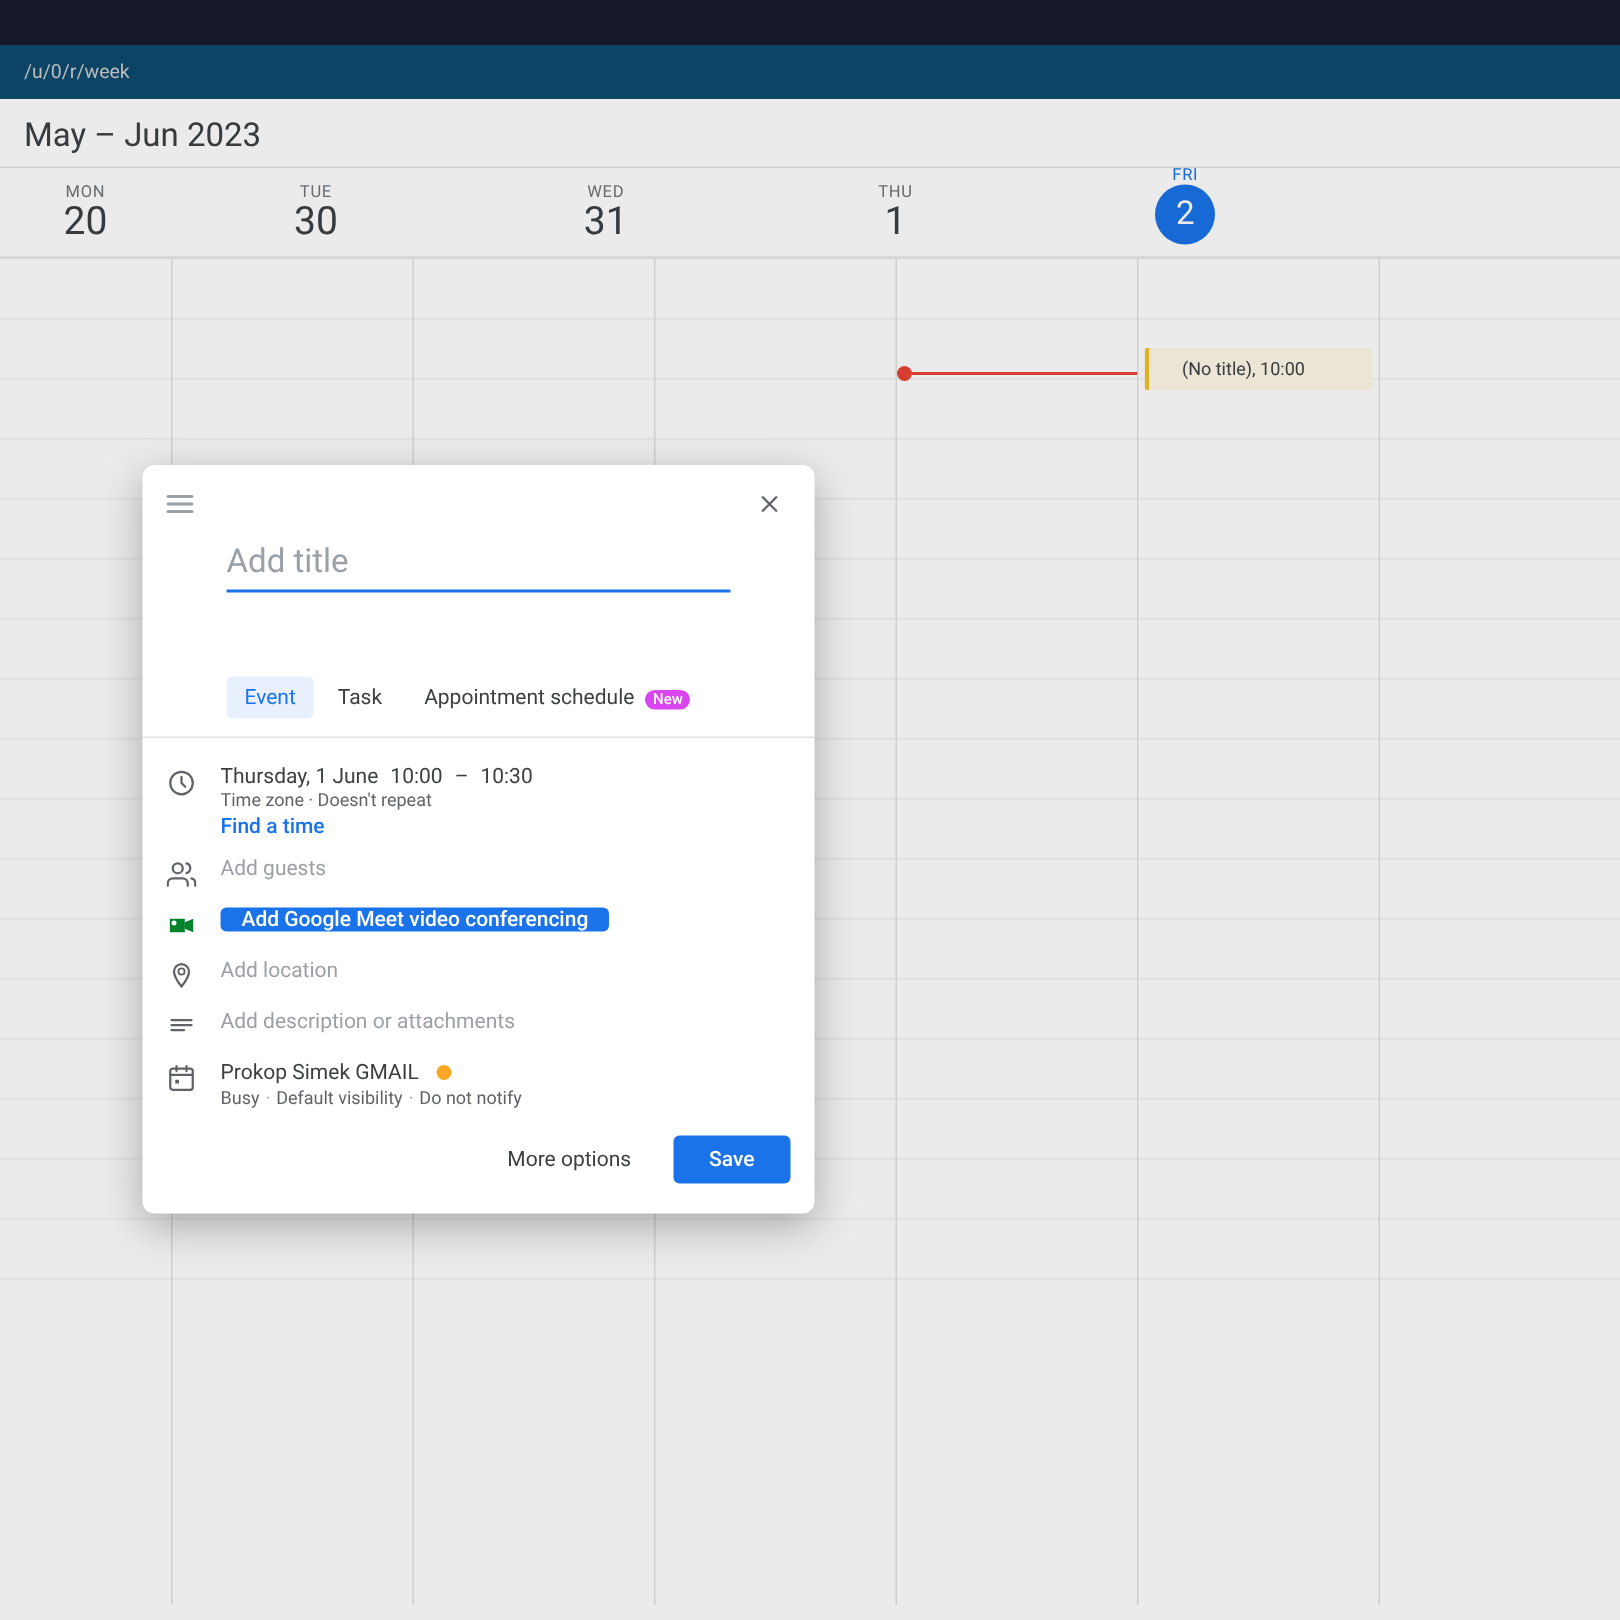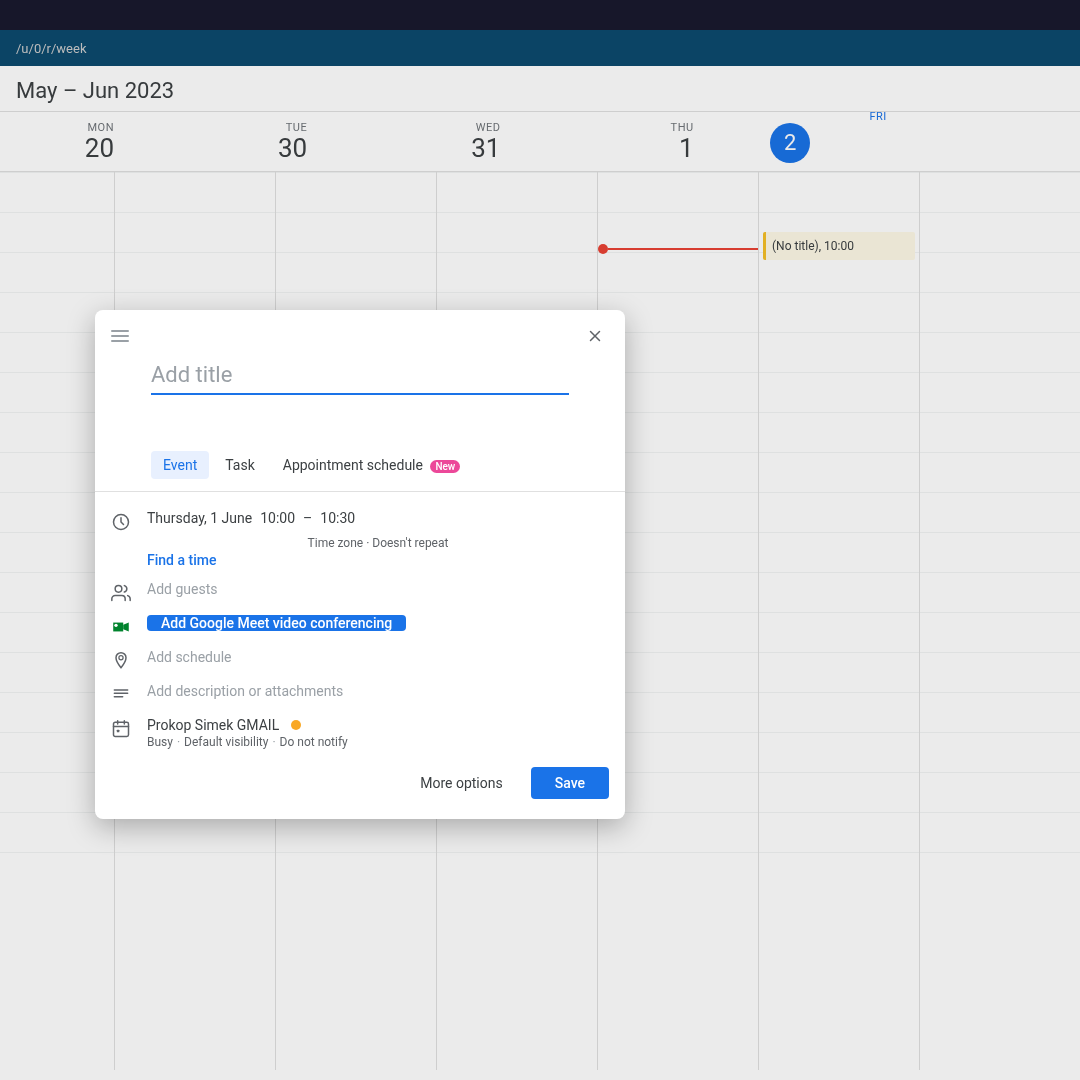--- a/index.html
+++ b/index.html
@@ -37,21 +37,21 @@
     
     .day-headers {
       display: flex;
       border-bottom: 1px solid #e0e0e0;
       height: 60px;
       align-items: flex-end;
       padding-bottom: 8px;
     }
     .day-col {
       flex: 1;
-      text-align: right;
+      text-align: center;
       position: relative;
     }
     .day-col.mon { flex: 0 0 114px; }
     .day-name {
       font-size: 11px;
       color: #70757a;
       text-transform: uppercase;
       letter-spacing: 0.5px;
     }
     .day-num {
@@ -125,21 +125,21 @@
 
     
     .event-chip {
       position: absolute;
       top: 60px;
       left: 4px;
       right: 4px;
       background: #fef9e7;
       border-left: 3px solid #f6bf26;
       border-radius: 2px;
-      padding: 2px 6px;
+      padding: 2px 22px;
       font-size: 12px;
       color: #3c4043;
       height: 28px;
       display: flex;
       align-items: center;
       z-index: 1;
     }
 
     
     .modal-overlay {
@@ -147,21 +147,21 @@
       top: 0; left: 0; right: 0; bottom: 0;
       background: rgba(0,0,0,0.08);
       z-index: 10;
     }
 
     
     .dialog {
       position: absolute;
       top: 310px;
       left: 95px;
-      width: 530px;
+      width: 448px;
       background: #fff;
       border-radius: 8px;
       box-shadow: 0 8px 28px rgba(0,0,0,0.28);
       z-index: 20;
       padding-bottom: 16px;
     }
 
     .dialog-topbar {
       display: flex;
       align-items: center;
@@ -225,21 +225,21 @@
       border: none;
       background: none;
       font-family: inherit;
       margin-top: 44px;
     }
     .tab.active {
       background: #e8f0fe;
       color: #1a73e8;
     }
     .new-badge {
-      background: #ec4899;
+      background: #d946ef;
       color: #fff;
       font-size: 10px;
       padding: 1px 5px;
       border-radius: 8px;
       margin-left: 4px;
       font-weight: 500;
     }
 
     
     .divider {
@@ -273,22 +273,21 @@
       font-size: 14px;
       color: #3c4043;
       display: flex;
       align-items: center;
       gap: 8px;
       flex-wrap: wrap;
     }
     .row-sub {
       font-size: 12px;
       color: #5f6368;
-      margin-top: 10px;
-      text-align: center;
+      margin-top: 0;
     }
     .date-time-text {
       font-size: 14px;
       color: #3c4043;
     }
     .find-time-link {
       color: #1a73e8;
       font-size: 14px;
       text-decoration: none;
       cursor: pointer;
@@ -642,21 +641,21 @@
   </div>
 
   <div class="row-item">
     <div class="row-icon">
       <svg width="20" height="20" viewBox="0 0 24 24" fill="none">
         <path d="M12 2C8.686 2 6 4.686 6 8c0 4.5 6 12 6 12s6-7.5 6-12c0-3.314-2.686-6-6-6z" stroke="#5f6368" stroke-width="1.8"></path>
         <circle cx="12" cy="8" r="2.5" stroke="#5f6368" stroke-width="1.5"></circle>
       </svg>
     </div>
     <div class="row-content">
-      <div class="placeholder-text">Add schedule</div>
+      <div class="placeholder-text">Add location</div>
     </div>
   </div>
 
   <div class="row-item">
     <div class="row-icon">
       <svg width="20" height="20" viewBox="0 0 24 24" fill="none">
         <path d="M4 6h16M4 10h16M4 14h10" stroke="#5f6368" stroke-width="1.8" stroke-linecap="round"></path>
       </svg>
     </div>
     <div class="row-content">

